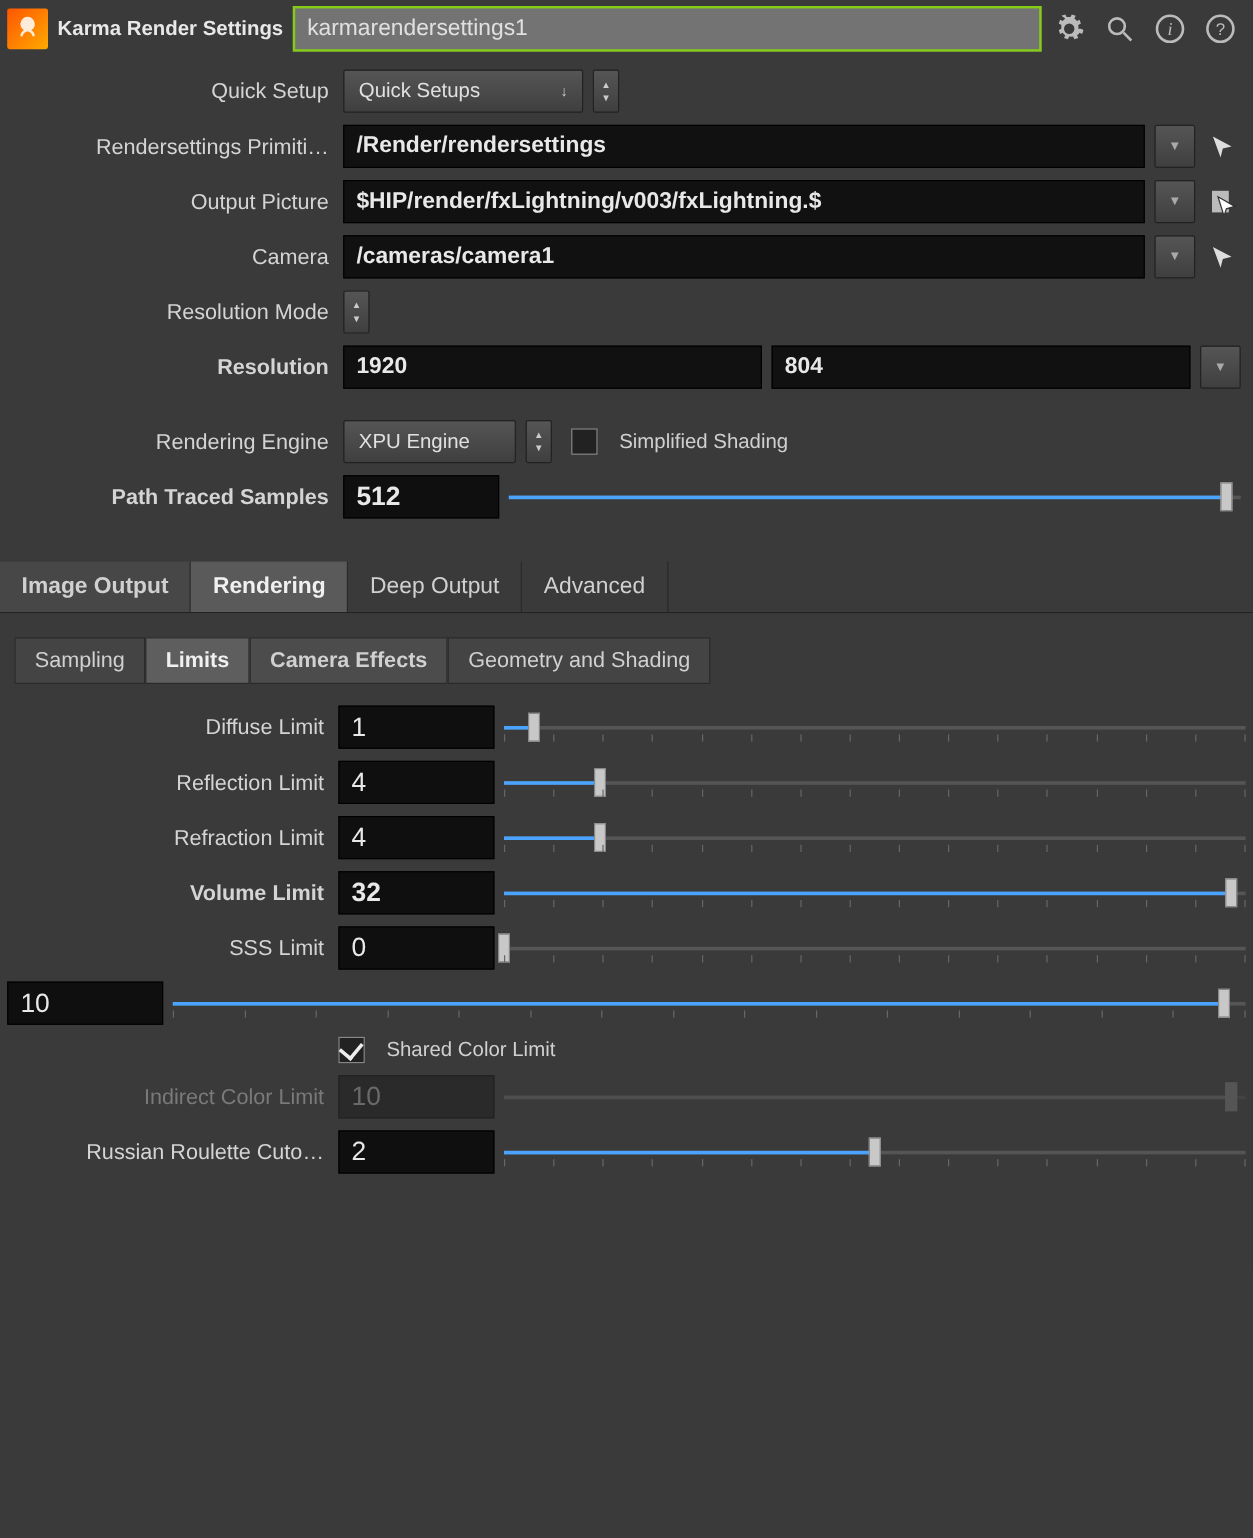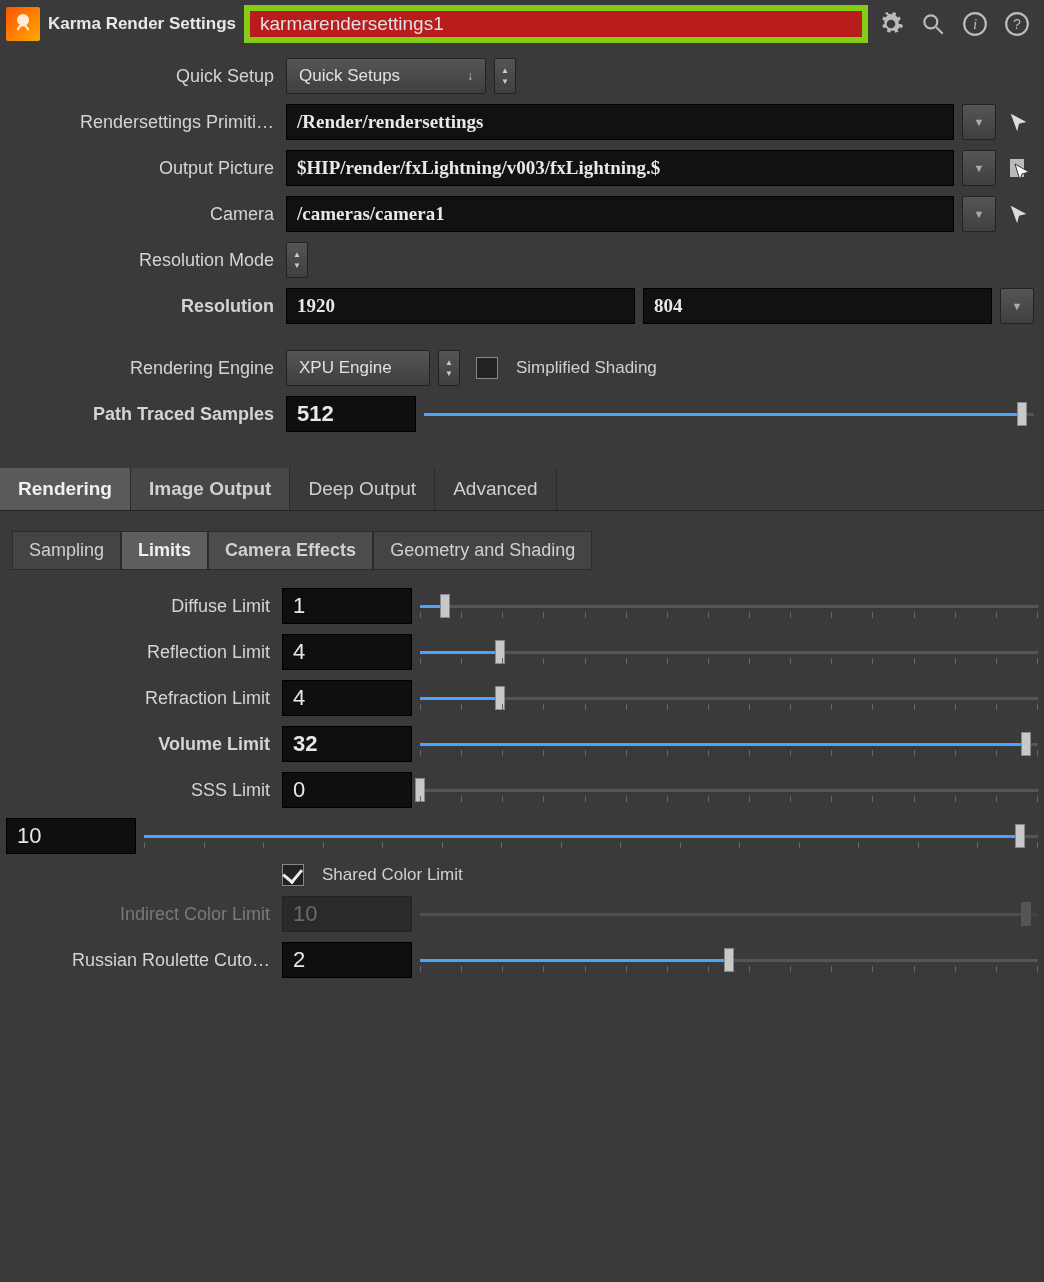--- a/index.html
+++ b/index.html
@@ -27,22 +27,22 @@
     position: relative;
     display:flex;align-items:center;justify-content:center;
   }
   .header-title {
     font-weight: bold;
     color: #e8e8e8;
     white-space: nowrap;
   }
   .header-input {
     flex: 1;
-    background: #b91c1c;
-    border: 6px solid #84cc16;
+    background: #737373;
+    border: 2px solid #84cc16;
     color: #e0e0e0;
     font-size: 19px;
     padding: 6px 10px;
     height: 38px;
   }
   .hdr-icons { display:flex; gap:12px; align-items:center; padding-right:6px;}
   .hdr-icons .hic { width:30px; height:30px; display:flex; align-items:center; justify-content:center; color:#bbb; }
   .hdr-icons .hic svg { width:26px; height:26px; }
 
   .panel {
@@ -93,21 +93,21 @@
     gap:2px;
     border-radius:2px;
   }
   .spinner::before { content:"▲"; font-size:8px; color:#ccc;}
   .spinner::after  { content:"▼"; font-size:8px; color:#ccc;}
 
   .text-dark {
     background: #111;
     border: 1px solid #000;
     color: #e8e8e8;
-    font-family: Liberation Serif, serif;
+    font-family: Liberation Sans, sans-serif;
     font-size: 19px;
     font-weight: bold;
     padding: 6px 10px;
     height: 36px;
   }
   .dd-small {
     width: 34px; height:36px;
     background: linear-gradient(#555,#3f3f3f);
     border:1px solid #222;
     display:flex; align-items:center; justify-content:center;
@@ -327,22 +327,22 @@
       <div class="slider-track">
         <div class="slider-fill" style="width:98%"></div>
         <div class="slider-thumb" style="left:98%"></div>
       </div>
     </div>
   </div>
 
 </div>
 
 <div class="tabrow">
+  <div class="tab" style="font-weight:bold;background:#474747;">Image Output</div>
   <div class="tab active">Rendering</div>
-  <div class="tab" style="font-weight:bold;background:#474747;">Image Output</div>
   <div class="tab">Deep Output</div>
   <div class="tab">Advanced</div>
 </div>
 
 <div class="content-area">
   <div class="subtabrow">
     <div class="subtab">Sampling</div>
     <div class="subtab active">Limits</div>
     <div class="subtab" style="font-weight:bold;background:#4c4c4c">Camera Effects</div>
     <div class="subtab">Geometry and Shading</div>

